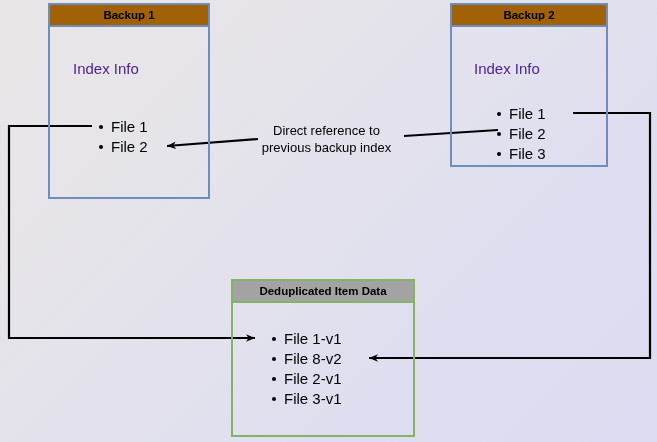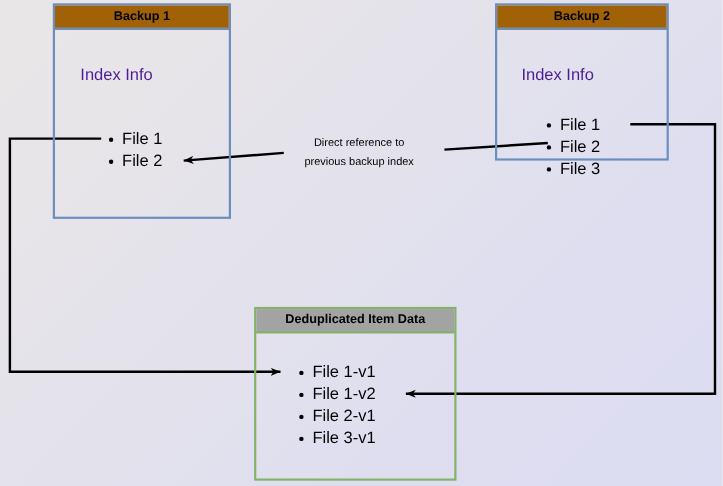--- a/index.html
+++ b/index.html
@@ -73,21 +73,21 @@
     left: 1px;
     top: 8px;
     width: 4px;
     height: 4px;
     border-radius: 50%;
     background: #000000;
   }
   .edge-label {
     position: absolute;
     text-align: center;
-    font-size: 10px;
+    font-size: 13px;
     line-height: 17px;
     color: #000000;
     white-space: pre-line;
   }
   svg.edges {
     position: absolute;
     left: 0;
     top: 0;
     width: 657px;
     height: 442px;
@@ -129,38 +129,38 @@
     <div class="node-header">Backup 1</div>
     <div class="node-body">
       <div class="index-label" style="left:23px; top:33px;">Index Info</div>
       <ul class="file-list" style="left:48px; top:90px;">
         <li>File 1</li>
         <li>File 2</li>
       </ul>
     </div>
   </div>
 
-  <div class="node blue-node" style="left:450px; top:3px; width:158px; height:143px;">
+  <div class="node blue-node" style="left:450px; top:3px; width:158px; height:164px;">
     <div class="node-header">Backup 2</div>
     <div class="node-body">
       <div class="index-label" style="left:22px; top:33px;">Index Info</div>
       <ul class="file-list" style="left:44px; top:77px;">
         <li>File 1</li>
         <li>File 2</li>
         <li>File 3</li>
       </ul>
     </div>
   </div>
 
   <div class="node green-node" style="left:231px; top:279px; width:184px; height:158px;">
     <div class="node-header">Deduplicated Item Data</div>
     <div class="node-body">
       <ul class="file-list" style="left:38px; top:26px;">
         <li>File 1-v1</li>
-        <li>File 1-v2</li>
+        <li>File 8-v2</li>
         <li>File 2-v1</li>
         <li>File 3-v1</li>
       </ul>
     </div>
   </div>
 
   <div class="edge-label" style="left:249px; top:122px; width:155px;">Direct reference to
 previous backup index</div>
 
 </div>

